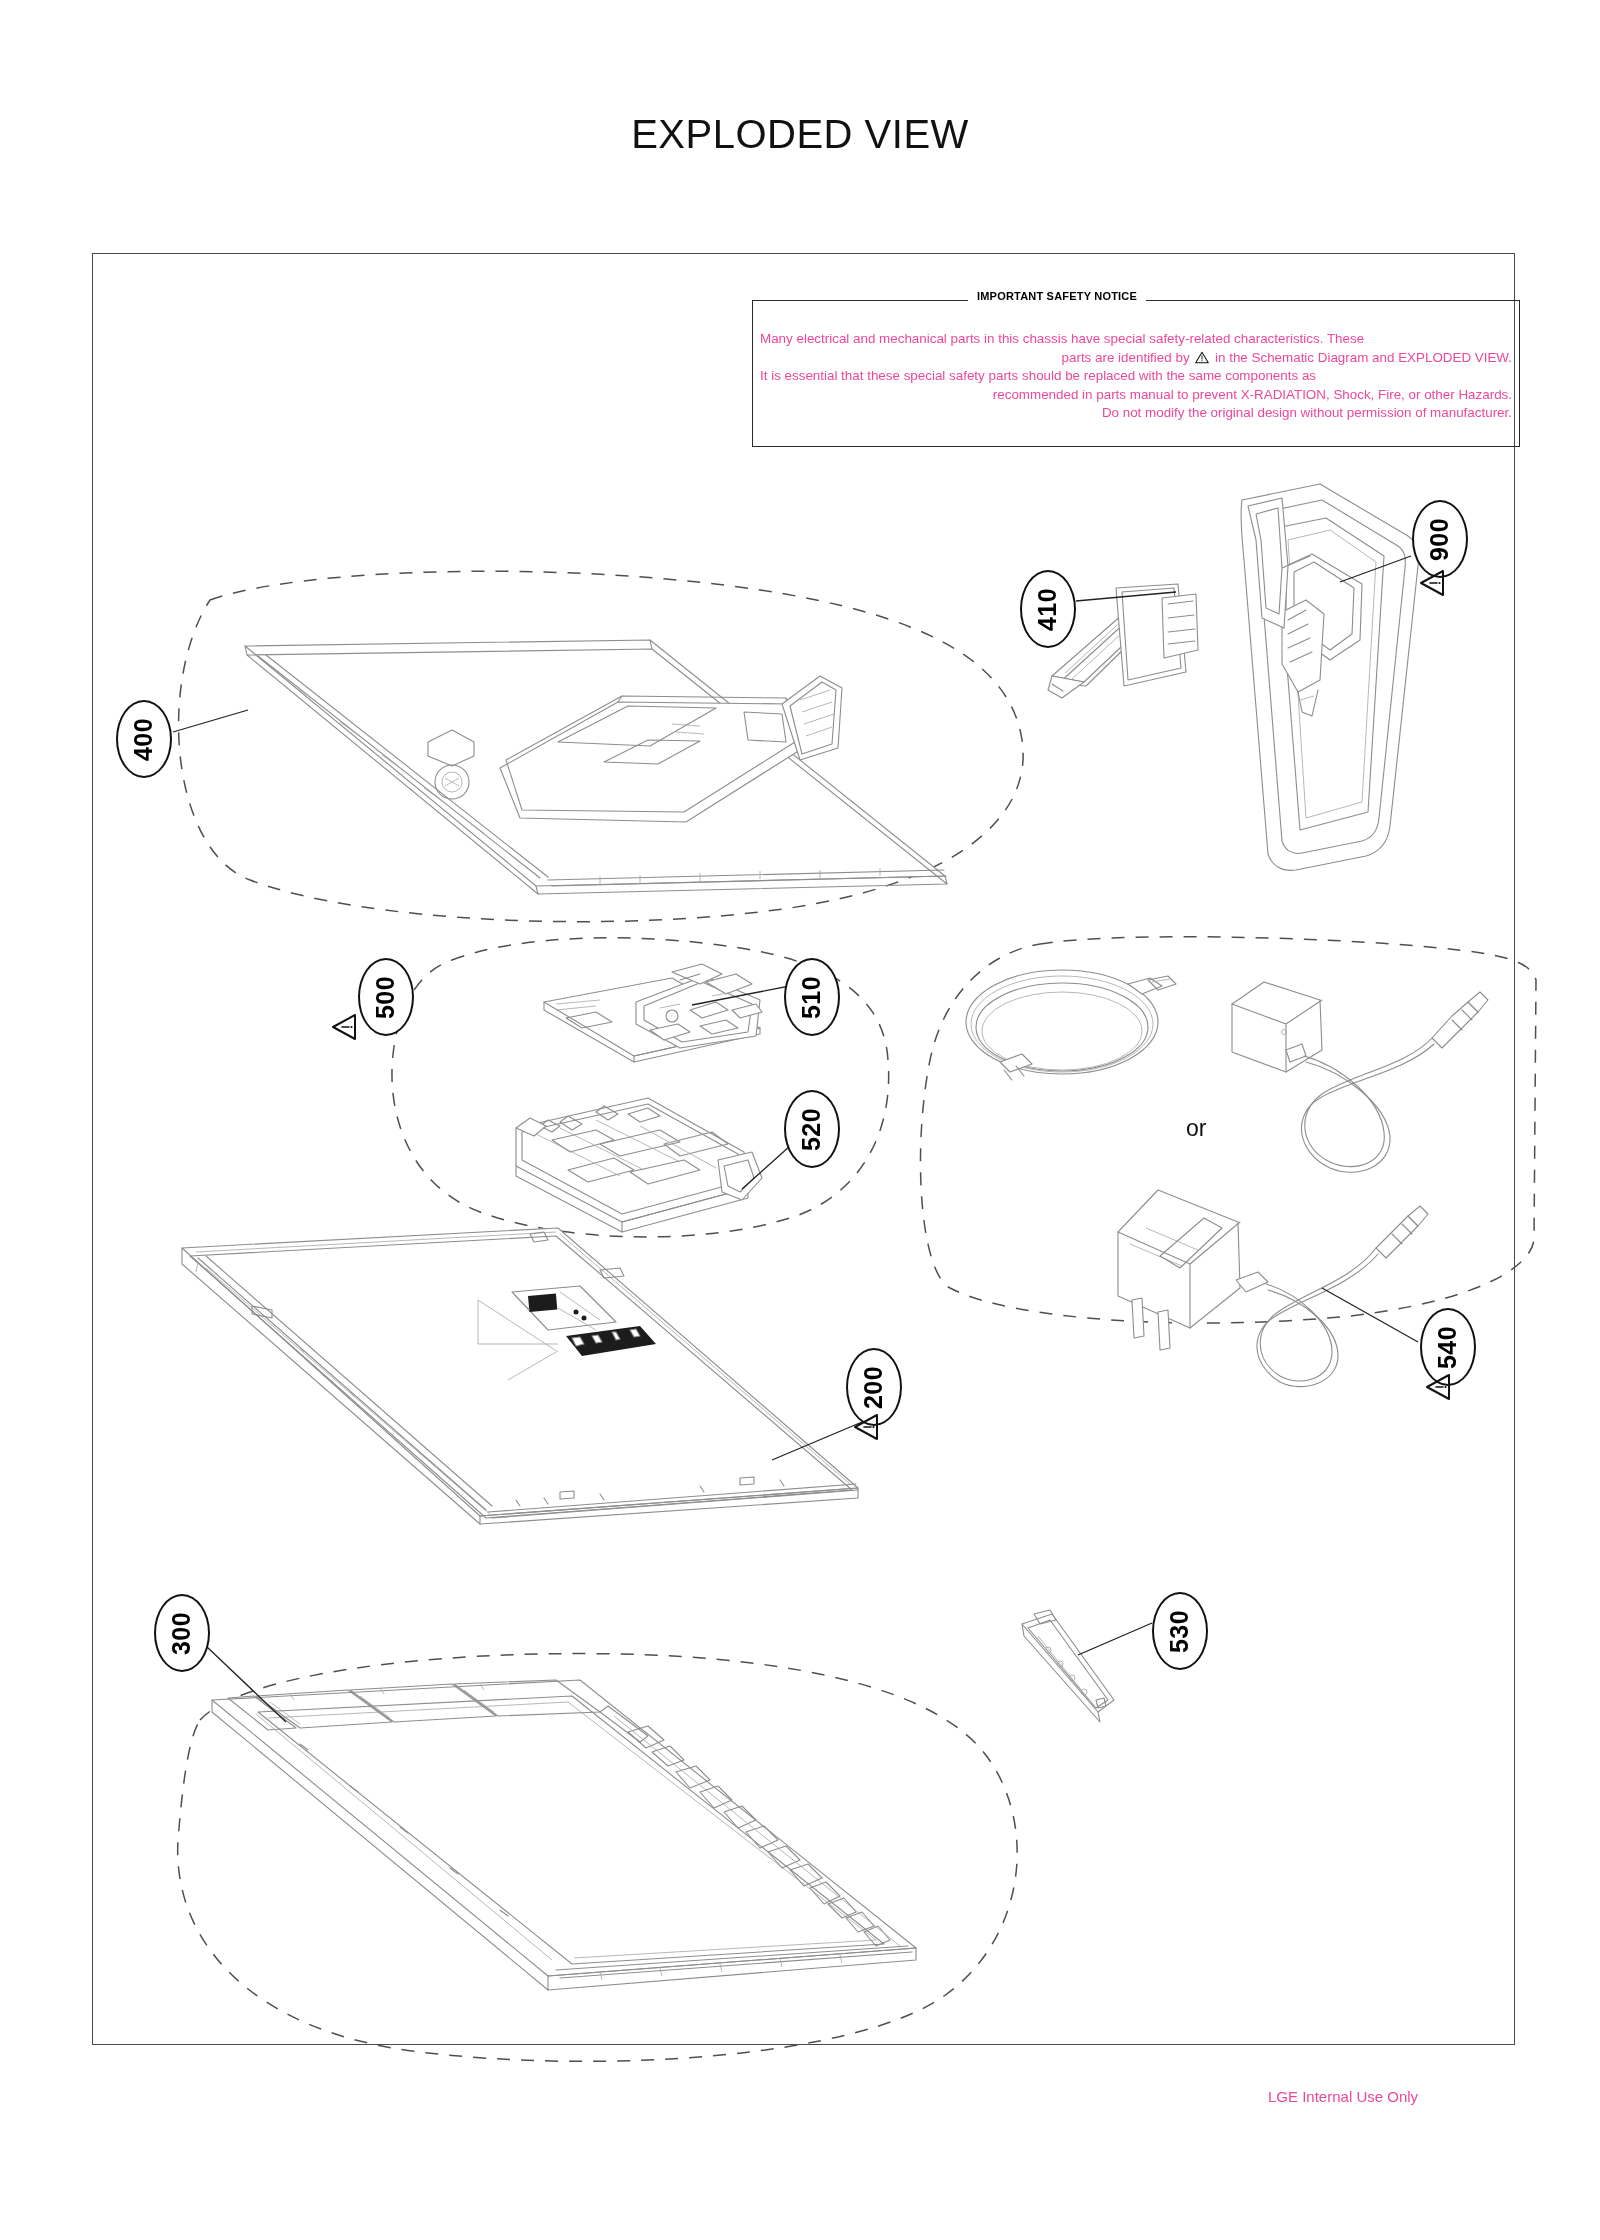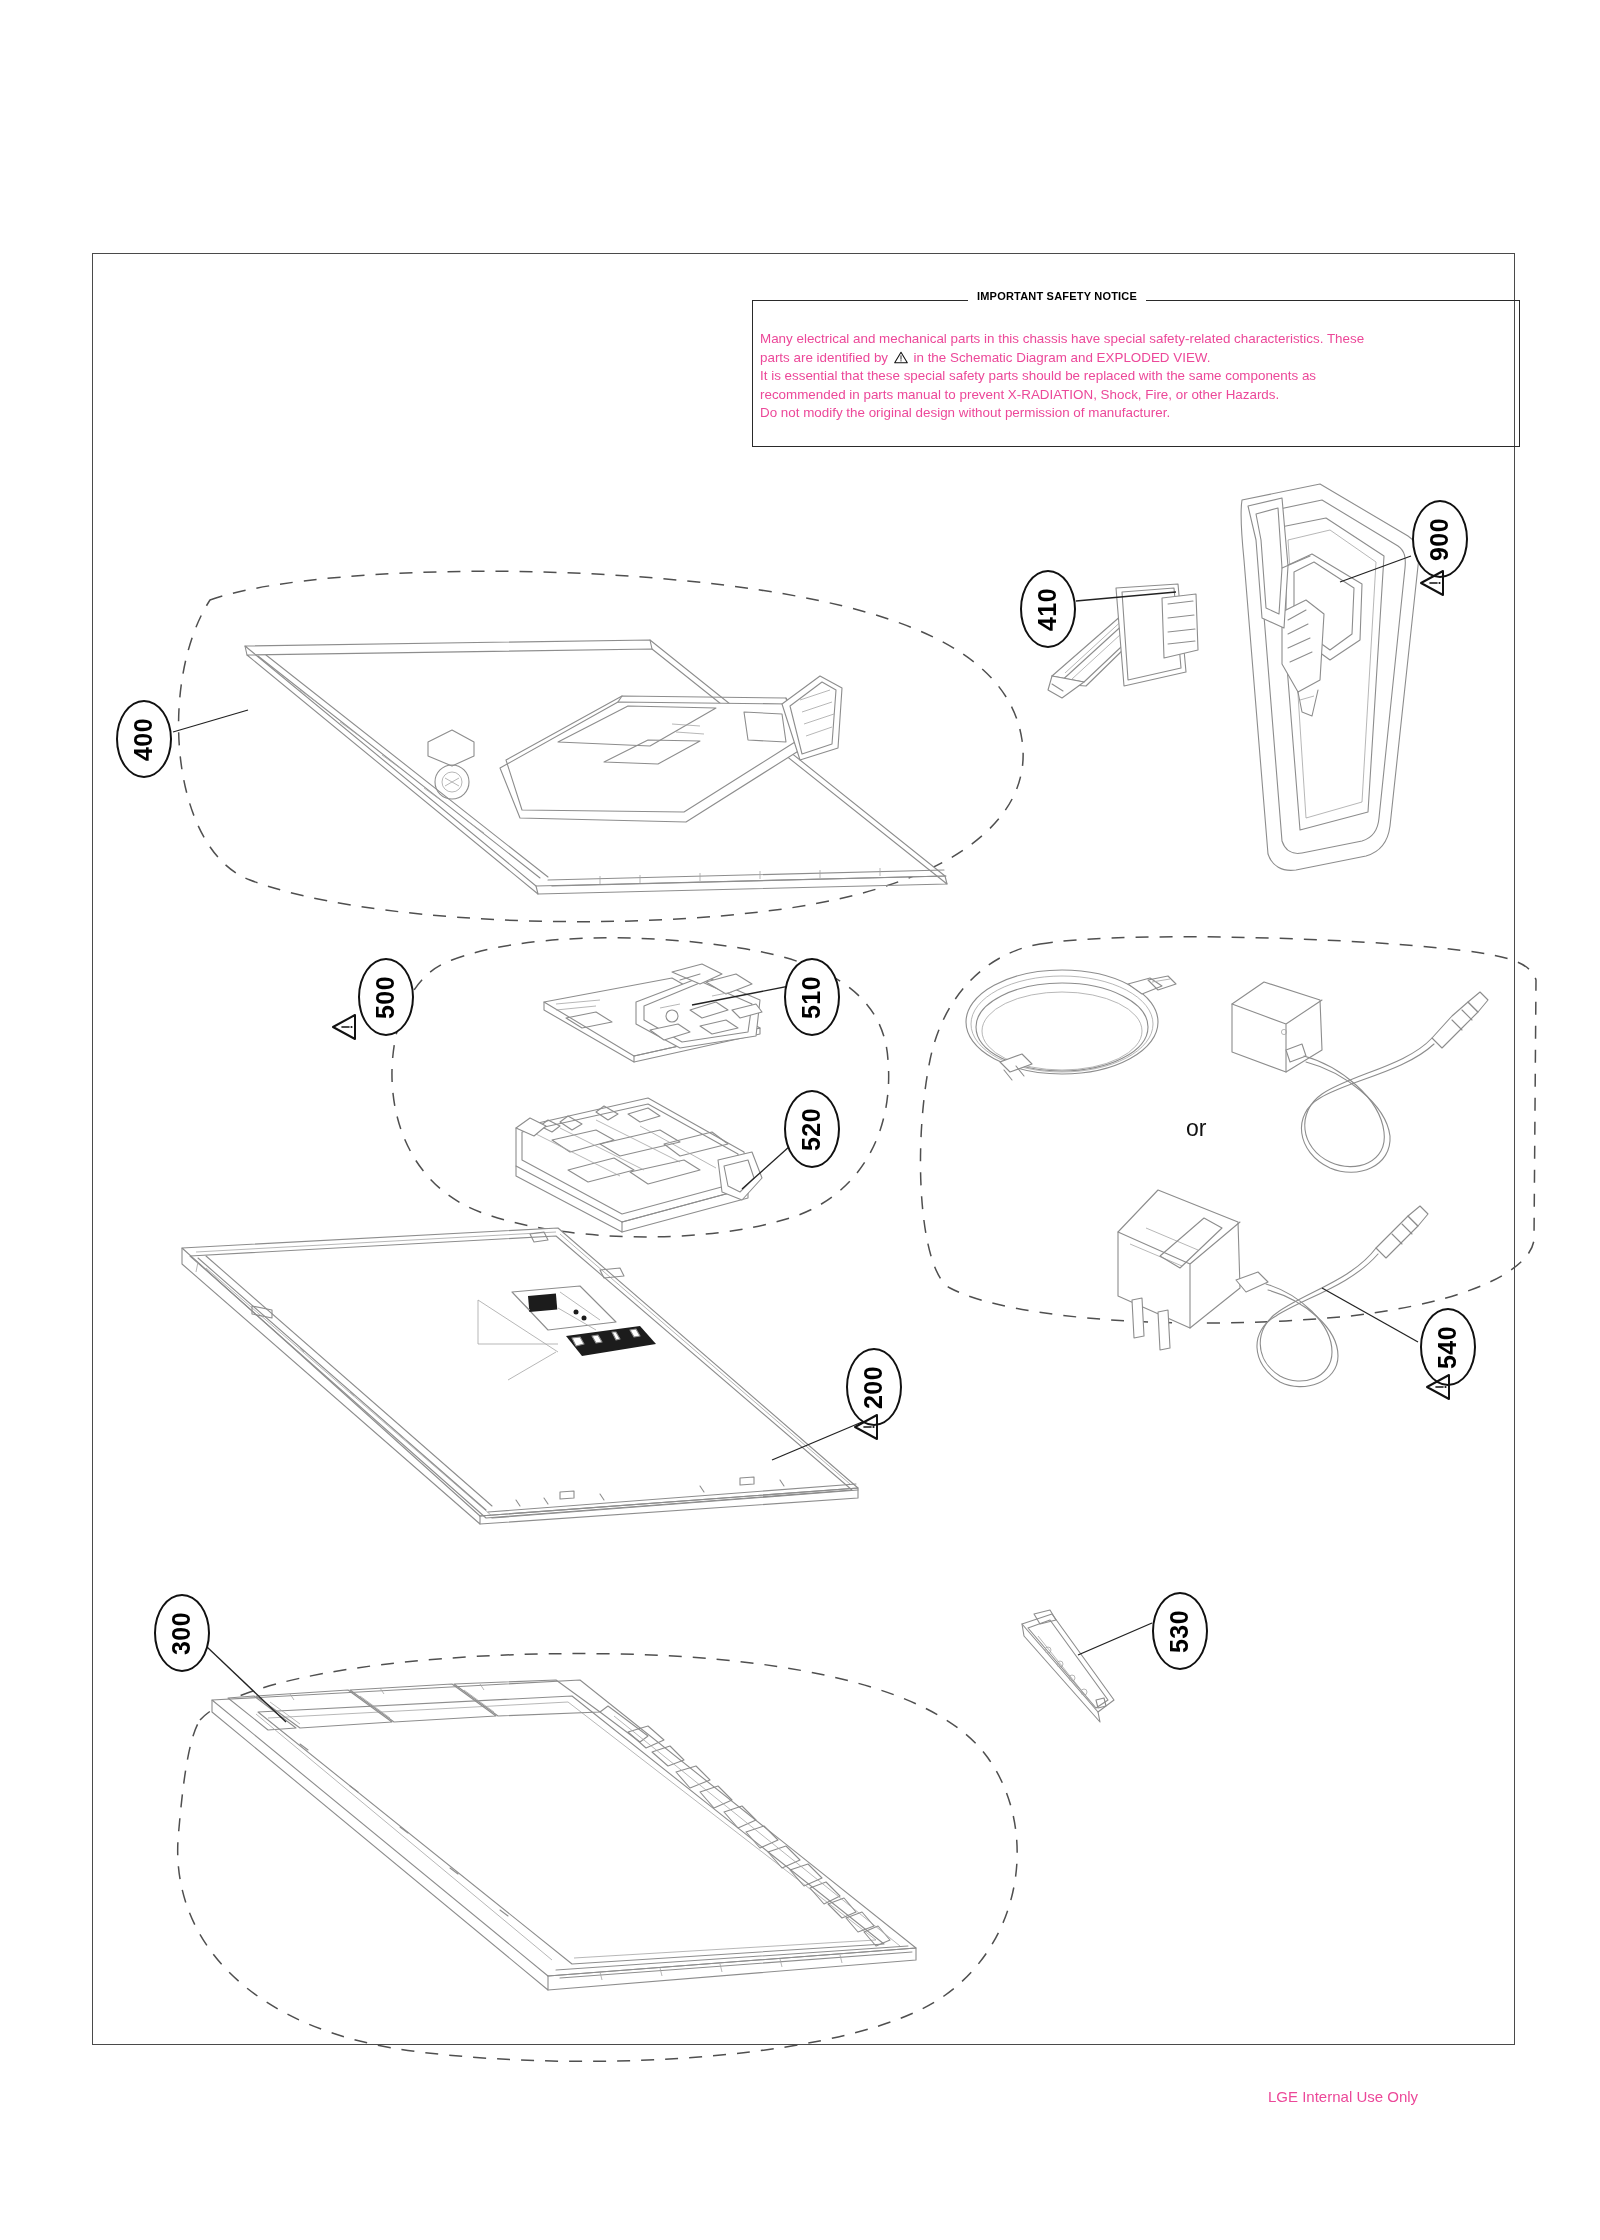--- a/index.html
+++ b/index.html
@@ -67,21 +67,21 @@
   }
   .safety-body {
     position: absolute;
     left: 760px;
     top: 330px;
     width: 752px;
     font-size: 13.4px;
     line-height: 18.6px;
     color: #ec4899;
   }
-  .safety-body p { margin: 0; }
+  .safety-body p { margin: 0; text-align: right; }
   .safety-body .j { text-align: justify; }
   .inline-tri {
     display: inline-block;
     vertical-align: -2px;
     width: 14px;
     height: 13px;
     margin: 0 2px;
   }
 
   
@@ -152,20 +152,21 @@
     top: 2088px;
     font-size: 15px;
     color: #ec4899;
   }
 </style>
 </head>
 <body>
 
 <div id="page">
 
+  <div class="page-title">EXPLODED VIEW</div>
 
   <div class="frame"></div>
 
   <svg class="artwork" viewBox="0 0 1600 2240" xmlns="http://www.w3.org/2000/svg">
     <defs>
       <style>
         .ln  { fill:none; stroke:#8d8d8d; stroke-width:1.1; stroke-linejoin:round; stroke-linecap:round; }
         .lnf { fill:#ffffff; stroke:#8d8d8d; stroke-width:1.1; stroke-linejoin:round; stroke-linecap:round; }
         .lnt { fill:none; stroke:#a5a5a5; stroke-width:0.8; }
         .dsh { fill:none; stroke:#4f4f4f; stroke-width:1.5; stroke-dasharray:13 11; stroke-linecap:butt; }

